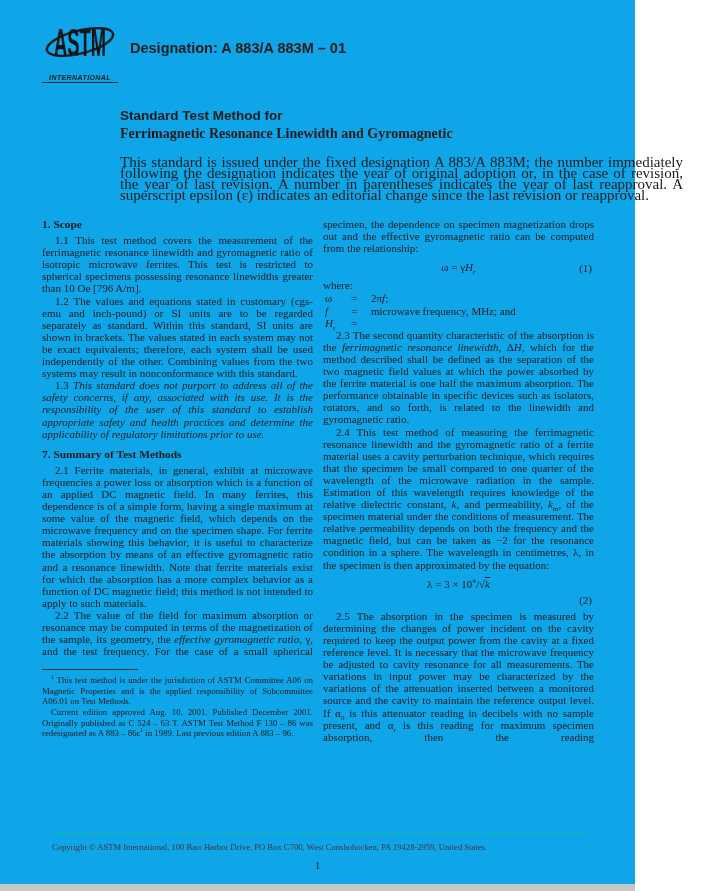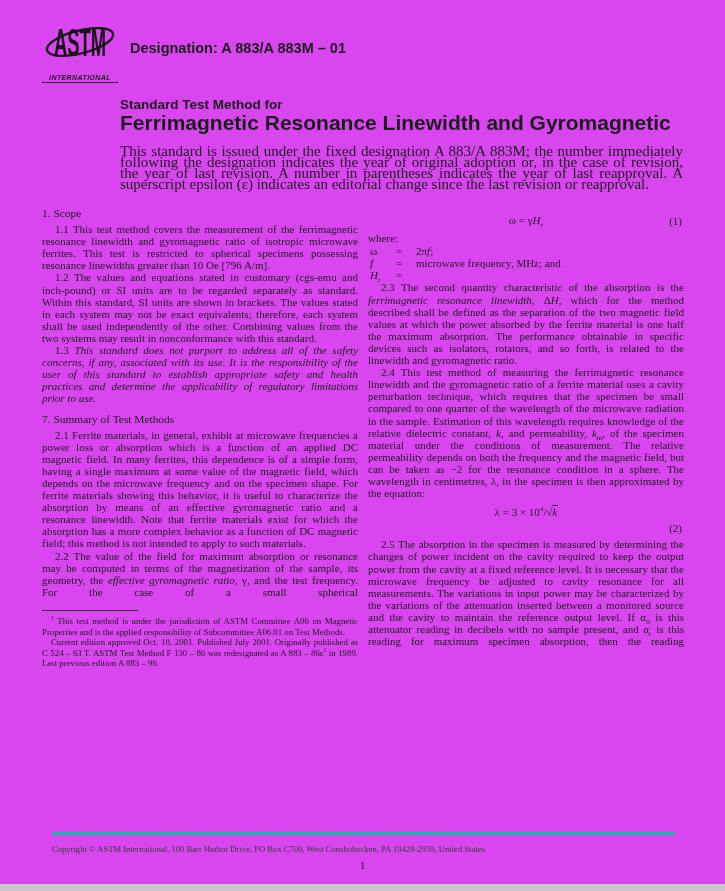--- a/index.html
+++ b/index.html
@@ -3,59 +3,59 @@
 <meta charset="utf-8">
 <style>
   html, body { margin: 0; padding: 0; }
   body {
     width: 725px; height: 891px;
     background: #ffffff;
     font-family: "Liberation Serif", serif;
     color: #1c1c1c;
     overflow: hidden;
   }
-  .page { position: relative; width: 725px; height: 891px; background:#d946ef; }
+  .page { position: relative; width: 635px; height: 891px; background:#0ea5e9; }
   .content { padding: 16px 41px 0 42px; }
 
   
   .header { display: flex; align-items: flex-start; gap: 12px; }
   .logo-wrap { width: 76px; text-align: center; flex: 0 0 auto; }
   .logo-intl {
     font-family: "Liberation Sans", sans-serif;
     font-weight: bold; font-style: italic;
     font-size: 7px; letter-spacing: 0.4px;
     border-bottom: 1.5px solid #2a2a2a;
     padding-bottom: 1px; margin-top: -2px;
   }
   .designation {
     font-family: "Liberation Sans", sans-serif;
     font-weight: bold; font-size: 14.5px;
     margin-top: 24px;
   }
 
   
   .indent-block { margin-left: 78px; }
-  .title-block { margin-top: 13px; }
+  .title-block { margin-top: 24px; }
   .title-l1 { font-family:"Liberation Sans",sans-serif; font-weight:bold; font-size:13.5px; line-height:17px; }
-  .title-l2 { font-family:Liberation Sans, sans-serif; font-weight:bold; font-size:21px; line-height:20px; }
+  .title-l2 { font-family:Liberation Serif, serif; font-weight:bold; font-size:14px; line-height:20px; }
   sup { line-height: 0; font-size: 0.65em; }
   sub { line-height: 0; font-size: 0.65em; }
 
   .preamble {
     margin-top: 13px;
     font-size: 15px; line-height: 11px;
     text-align: justify;
     width: 563px;
   }
 
   
   .columns { display: flex; gap: 10px; margin-top: 17px; }
   .col { width: 316px; font-size: 11px; line-height: 12.1px; text-align: justify; }
   .col p { margin: 0; text-indent: 13px; }
-  .sec-heading { font-weight: normal; font-size: 11.4px; margin: 8px 0 4px 0; }
+  .sec-heading { font-weight: bold; font-size: 11.4px; margin: 8px 0 4px 0; }
   .sec-heading.first { margin-top: 0; }
   .cont { text-align-last: justify; }
   .no-indent { text-indent: 0 !important; }
 
   
   .eq { position: relative; text-align: center; margin: 7px 0 6px 0; }
   .eq-num { position: absolute; right: 2px; top: 1px; }
   .eq2-num { text-align: right; padding-right: 2px; margin: 1px 0 4px 0; }
 
   
@@ -66,21 +66,21 @@
   .w-desc{ flex: 1; text-align: left; }
 
   
   .footnote { margin-top: 12px; font-size: 8.8px; line-height: 10.6px; text-align: justify; }
   .fn-rule { width: 96px; border-top: 1px solid #333; margin-bottom: 5px; }
   .footnote p { margin: 0; text-indent: 9px; }
 
   
   .copyright {
     position: absolute; left: 52px; right: 50px; top: 832px;
-    border-top: 3px solid #14b8a6; padding-top: 9px;
+    border-top: 1px solid #14b8a6; padding-top: 9px;
     font-size: 8.6px; color: #3a3a3a;
   }
   .page-num {
     position: absolute; left: 0; right: 0; top: 860px;
     text-align: center; font-size: 10.5px;
   }
   .bottom-strip {
     position: absolute; left: 0; right: 0; bottom: 0; height: 7px;
     background: #c6c8c7;
   }
@@ -116,25 +116,26 @@
         <p>1.1 This test method covers the measurement of the ferrimagnetic resonance linewidth and gyromagnetic ratio of isotropic microwave ferrites. This test is restricted to spherical specimens possessing resonance linewidths greater than 10 Oe [796 A/m].</p>
         <p>1.2 The values and equations stated in customary (cgs-emu and inch-pound) or SI units are to be regarded separately as standard. Within this standard, SI units are shown in brackets. The values stated in each system may not be exact equivalents; therefore, each system shall be used independently of the other. Combining values from the two systems may result in nonconformance with this standard.</p>
         <p><span>1.3 </span><span style="font-style: italic;">This standard does not purport to address all of the safety concerns, if any, associated with its use. It is the responsibility of the user of this standard to establish appropriate safety and health practices and determine the applicability of regulatory limitations prior to use.</span></p>
         <div class="sec-heading">7.  Summary of Test Methods</div>
         <p>2.1 Ferrite materials, in general, exhibit at microwave frequencies a power loss or absorption which is a function of an applied DC magnetic field. In many ferrites, this dependence is of a simple form, having a single maximum at some value of the magnetic field, which depends on the microwave frequency and on the specimen shape. For ferrite materials showing this behavior, it is useful to characterize the absorption by means of an effective gyromagnetic ratio and a resonance linewidth. Note that ferrite materials exist for which the absorption has a more complex behavior as a function of DC magnetic field; this method is not intended to apply to such materials.</p>
         <p class="cont"><span>2.2 The value of the field for maximum absorption or resonance may be computed in terms of the magnetization of the sample, its geometry, the </span><span style="font-style: italic;">effective gyromagnetic ratio</span><span>, γ, and the test frequency. For the case of a small spherical</span></p>
 
         <div class="footnote">
           <div class="fn-rule"></div>
           <p><sup>1</sup><span> This test method is under the jurisdiction of ASTM Committee A06 on Magnetic Properties and is the applied responsibility of Subcommittee A06.01 on Test Methods.</span></p>
-          <p><span>Current edition approved Oct. 10, 2001. Published July 2001. Originally published as C 524 – 63 T. ASTM Test Method F 130 – 86 was redesignated as A 883 – 86ε</span><sup>1</sup><span> in 1989. Last previous edition A 883 – 96.</span></p>
+          <p><span>Current edition approved Aug. 10, 2001. Published December 2001. Originally published as C 524 – 63 T. ASTM Test Method F 130 – 86 was redesignated as A 883 – 86ε</span><sup>1</sup><span> in 1989. Last previous edition A 883 – 96.</span></p>
         </div>
       </div>
 
       <div class="col">
+        <p class="no-indent">specimen, the dependence on specimen magnetization drops out and the effective gyromagnetic ratio can be computed from the relationship:</p>
 
         <div class="eq">
           <span><span>ω = γ</span><span style="font-style: italic;">H</span><sub style="font-style: italic;">r</sub></span>
           <span class="eq-num">(1)</span>
         </div>
 
         <div class="where-label">where:</div>
         <div class="where-row">
           <span class="w-sym"><span>ω</span></span>
           <span class="w-eq">=</span>

